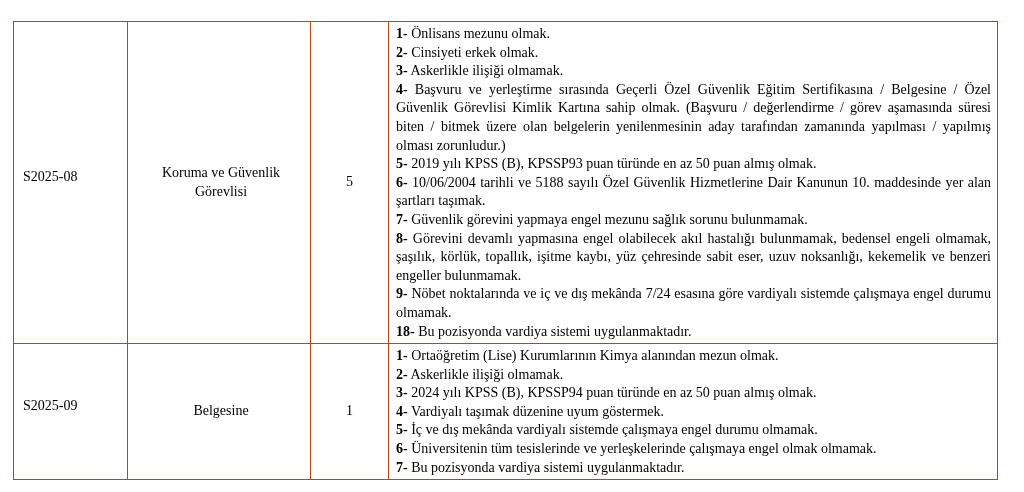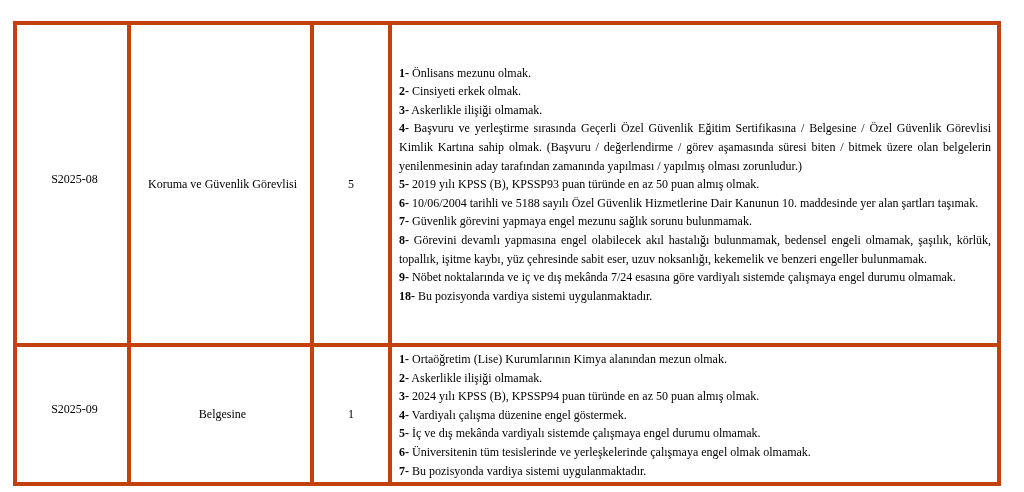--- a/index.html
+++ b/index.html
@@ -14,33 +14,33 @@
   }
   table.doc-table {
     position: absolute;
     left: 13px;
     top: 21px;
     width: 984px;
     border-collapse: collapse;
     table-layout: fixed;
   }
   table.doc-table td {
-    border: 4px solid #c2410c;
-    font-size: 12px;
+    border: 1px solid #c2410c;
+    font-size: 14px;
     line-height: 18.6px;
     vertical-align: middle;
     overflow: hidden;
   }
   col.c-code  { width: 114px; }
   col.c-pos   { width: 183px; }
   col.c-count { width: 78px; }
   col.c-req   { width: 609px; }
   td.code-cell {
     padding: 2px 4px 12px 9px;
-    text-align: center;
+    text-align: left;
   }
   td.pos-cell {
     padding: 2px 6px 2px 10px;
     text-align: center;
   }
   td.count-cell {
     padding: 2px;
     text-align: center;
   }
   td.req-cell {
@@ -97,20 +97,20 @@
       <td class="pos-cell">
         <span>Belgesine</span>
       </td>
       <td class="count-cell">
         <span>1</span>
       </td>
       <td class="req-cell">
         <p class="req"><b>1-</b> <span>Ortaöğretim (Lise) Kurumlarının Kimya alanından mezun olmak.</span></p>
         <p class="req"><b>2-</b> <span>Askerlikle ilişiği olmamak.</span></p>
         <p class="req"><b>3-</b> <span>2024 yılı KPSS (B), KPSSP94 puan türünde en az 50 puan almış olmak.</span></p>
-        <p class="req"><b>4-</b> <span>Vardiyalı çalışma düzenine engel göstermek.</span></p>
+        <p class="req"><b>4-</b> <span>Vardiyalı taşımak düzenine uyum göstermek.</span></p>
         <p class="req"><b>5-</b> <span>İç ve dış mekânda vardiyalı sistemde çalışmaya engel durumu olmamak.</span></p>
         <p class="req"><b>6-</b> <span>Üniversitenin tüm tesislerinde ve yerleşkelerinde çalışmaya engel olmak olmamak.</span></p>
         <p class="req"><b>7-</b> <span>Bu pozisyonda vardiya sistemi uygulanmaktadır.</span></p>
       </td>
     </tr>
   </tbody>
 </table>
 
 </body></html>

